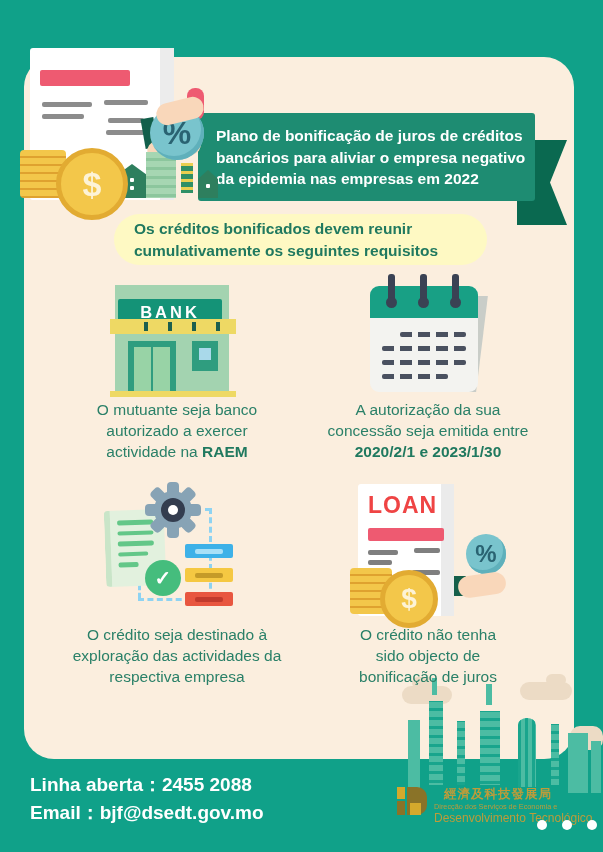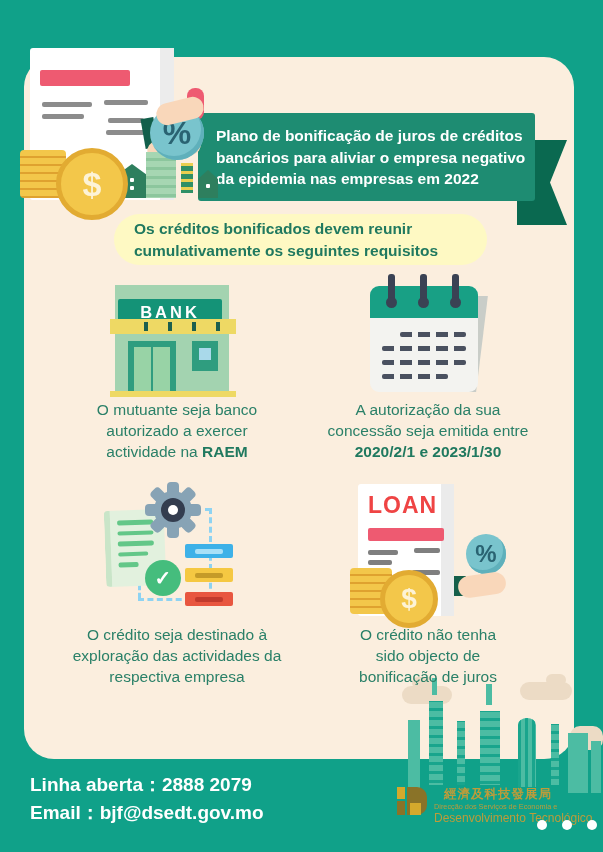--- a/index.html
+++ b/index.html
@@ -232,21 +232,21 @@
     <div>exploração das actividades da</div>
     <div>respectiva empresa</div>
   </div>
 
   <div class="abs cap" style="left:316px;top:624px;width:224px;">
     <div>O crédito não tenha</div>
     <div>sido objecto de</div>
     <div>bonificação de juros</div>
   </div>
 
-  <div class="abs foot" style="left:30px;top:772px;">Linha aberta：2888 2079</div>
+  <div class="abs foot" style="left:30px;top:772px;">Linha aberta：2455 2088</div>
   <div class="abs foot" style="left:30px;top:800px;">Email：bjf@dsedt.gov.mo</div>
 
   <div class="abs" style="left:397px;top:787px;width:30px;height:30px;">
     <div class="abs gold1" style="left:0;top:0;width:8px;height:12px;"></div>
     <div class="abs gold2" style="left:0;top:14px;width:8px;height:14px;"></div>
     <div class="abs gold2" style="left:10px;top:0;width:20px;height:28px;border-radius:0 10px 10px 0;"></div>
     <div class="abs gold1" style="left:13px;top:16px;width:11px;height:12px;"></div>
   </div>
   <div class="abs logotxt" style="left:444px;top:786px;font-size:12.5px;font-weight:bold;letter-spacing:1px;">經濟及科技發展局</div>
   <div class="abs logotxt" style="left:434px;top:802px;font-size:7.3px;">Direcção dos Serviços de Economia e</div>

